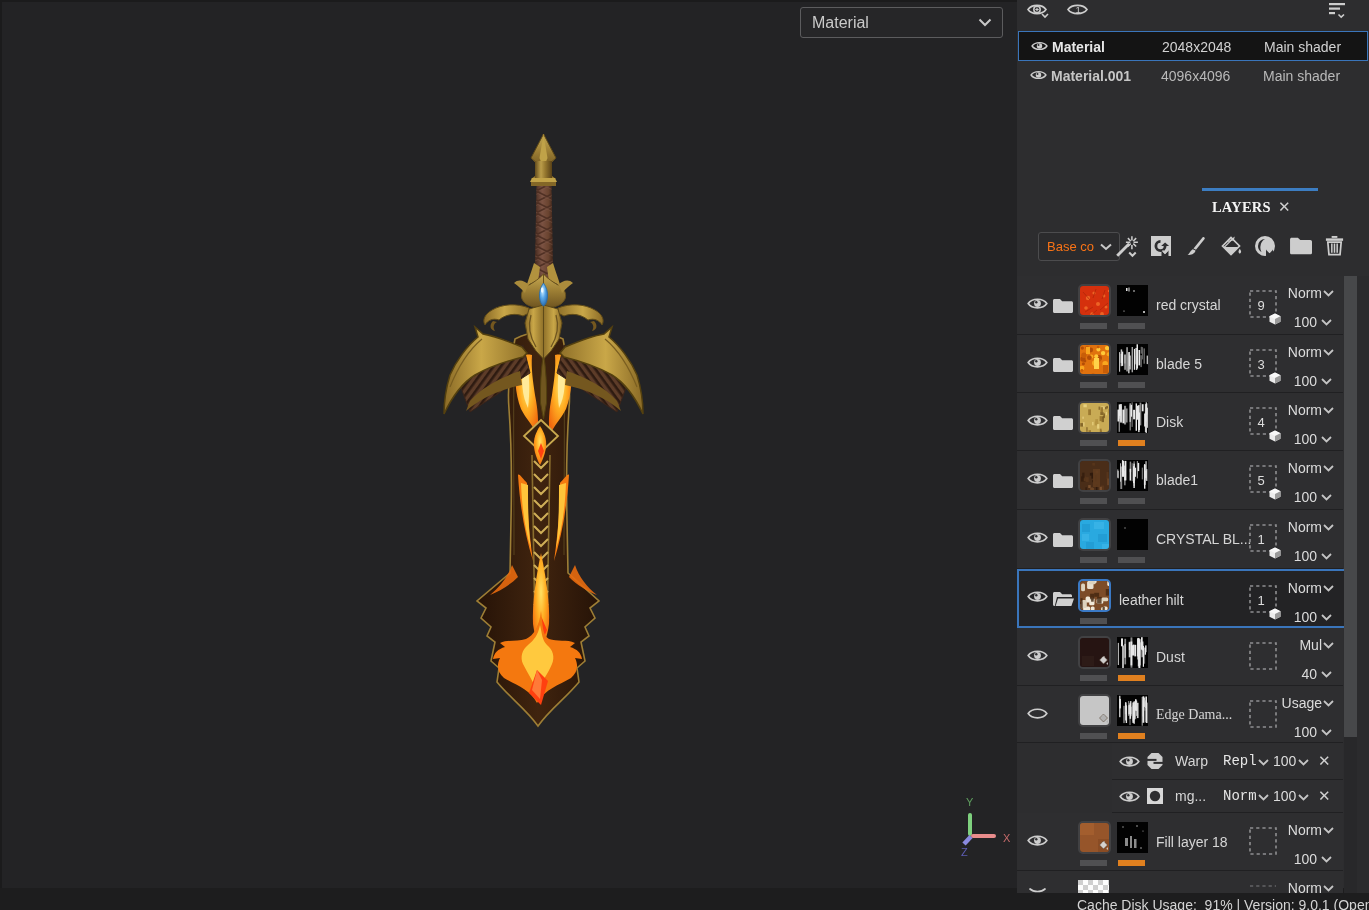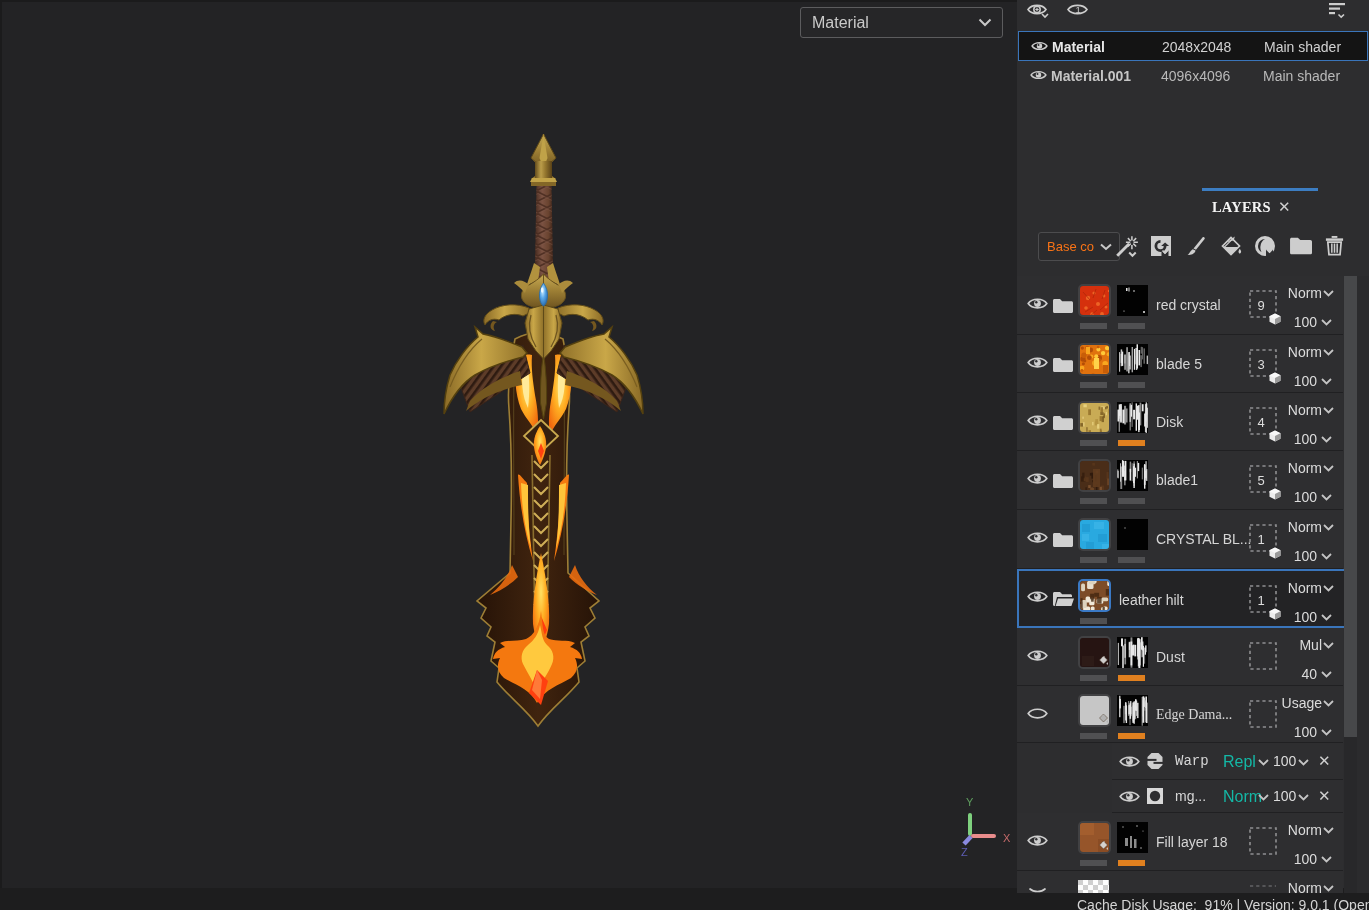--- a/index.html
+++ b/index.html
@@ -47,21 +47,21 @@
   .bar.org { background:#e0801f; }
   .lname { position:absolute; top:21px; font-size:14px; color:#d6d6d6; }
   .dnum { position:absolute; left:236px; top:22px; width:16px; text-align:center; font-size:13px; color:#dddddd; }
   .blend { position:absolute; right:21px; top:9px; font-size:14px; color:#dcdcdc; }
   .bchev1 { position:absolute; right:9px; top:14px; }
   .opac { position:absolute; right:26px; top:38px; font-size:14px; color:#dcdcdc; }
   .bchev2 { position:absolute; right:11px; top:43px; }
 
   .srow { left:1112px; width:231px; background:#2e2e30; border-bottom:1px solid #202022; }
   .srow .sname { position:absolute; left:63px; font-size:14px; color:#d6d6d6; }
-  .srow .sblend { position:absolute; left:111px; font-size:16px; color:#14b8a6; }
+  .srow .sblend { position:absolute; left:111px; font-size:14px; color:#e5e5e5;font-family:Liberation Mono, monospace; }
   .srow .schev1 { position:absolute; left:146px; }
   .srow .sopac { position:absolute; left:161px; font-size:14px; color:#dcdcdc; }
   .srow .schev2 { position:absolute; left:186px; }
   .srow .sx { position:absolute; left:206px; color:#cfcfcf; font-size:15px; }
 
   #scrollthumb { left:1344px; top:276px; width:13px; height:461px; background:#47484a; }
   #scrolltrack { left:1344px; top:737px; width:13px; height:156px; background:#28282a; }
   #rightstrip { left:1357px; top:276px; width:12px; height:617px; background:#2b2b2d; }
 </style>
 </head>
@@ -855,21 +855,21 @@
       <svg class="abs" style="left:7px; top:11px;" width="21" height="15" viewBox="0 0 21 15">
         <path d="M1.2 7.5 C5 1.8 16 1.8 19.8 7.5 C16 13.2 5 13.2 1.2 7.5 Z" fill="none" stroke="#cdcdcd" stroke-width="1.7"></path>
         <circle cx="10.5" cy="7.5" r="3.4" fill="#cdcdcd"></circle>
         <circle cx="9.3" cy="6.3" r="1.2" fill="#2e2e30"></circle>
       </svg>
       <svg class="abs" style="left:34px; top:9px;" width="18" height="18" viewBox="0 0 18 18">
         <path d="M5.5 1 L12.5 1 L16.5 5 L16.5 13 L12.5 17 L5.5 17 L1.5 13 L1.5 5 Z" fill="#cdcdcd"></path>
         <rect x="1" y="6.9" width="9.5" height="2" fill="#2e2e30"></rect>
         <rect x="7.5" y="9.9" width="10" height="2" fill="#2e2e30"></rect>
       </svg>
-      <div class="sname" style="top:10px;font-family:Liberation Mono, monospace;">Warp</div>
+      <div class="sname" style="top:10px;">Warp</div>
       <div class="sblend" style="top:10px;">Repl</div>
       <svg class="abs schev1" style="top:16px;" width="11" height="7" viewBox="0 0 11 7">
         <path d="M1 1 L5.5 5.5 L10 1" stroke="#c4c4c4" stroke-width="1.8" fill="none"></path>
       </svg>
       <div class="sopac" style="top:10px;">100</div>
       <svg class="abs schev2" style="top:16px;" width="11" height="7" viewBox="0 0 11 7">
         <path d="M1 1 L5.5 5.5 L10 1" stroke="#c4c4c4" stroke-width="1.8" fill="none"></path>
       </svg>
       <div class="sx" style="top:9px;">✕</div>
     </div>

